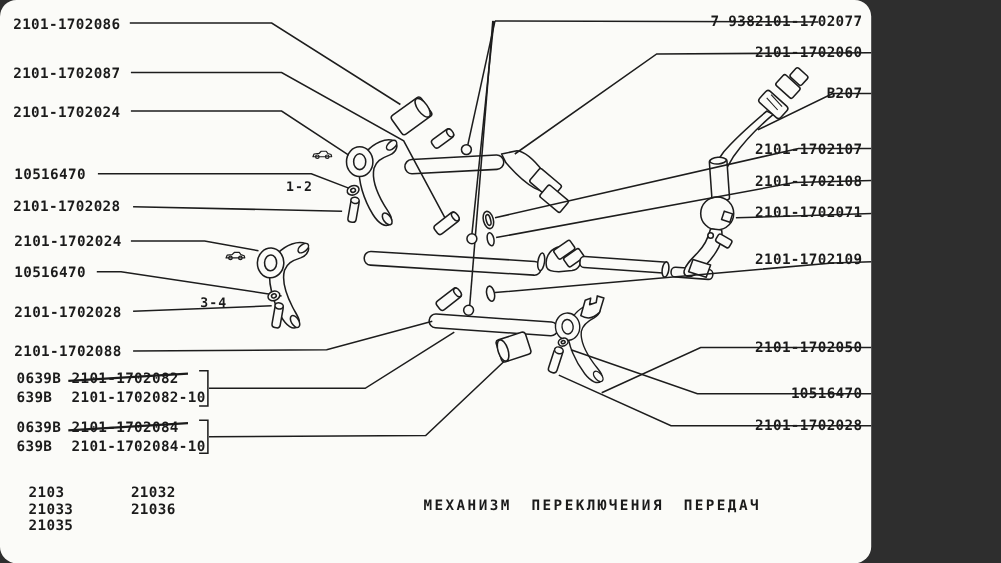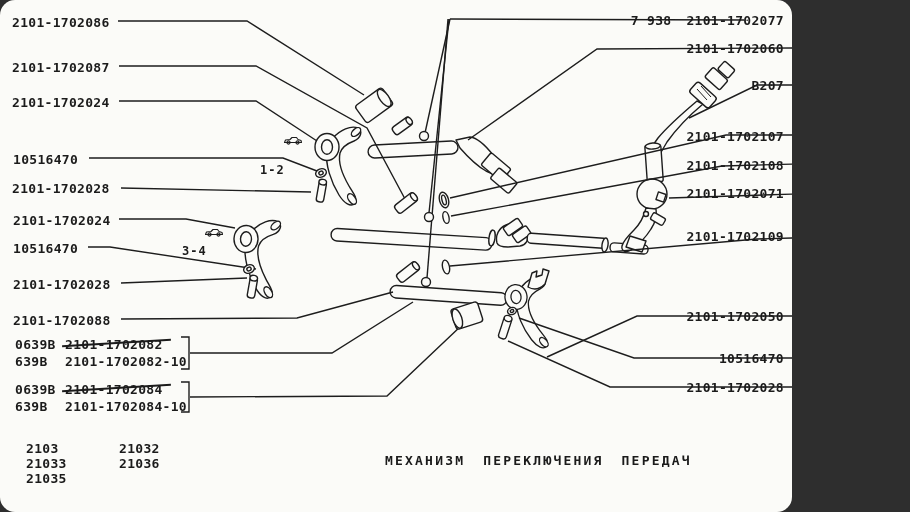--- a/index.html
+++ b/index.html
@@ -8,21 +8,21 @@
     background:#fbfbf8; border-radius:15px;
     font-family:"DejaVu Sans Mono", monospace; color:#1b1b1b;
   }
   #art { position:absolute; left:0; top:0; }
   .label {
     position:absolute; white-space:nowrap;
     font:700 13px "DejaVu Sans Mono", monospace;
     letter-spacing:0.3px; color:#1b1b1b;
   }
   .right-label { right:8px; text-align:right; }
-  .qty-prefix { margin-right:15px; }
+  .qty-prefix { }
   .vgroup { position:absolute; line-height:17px; }
   .vgroup .vcode { display:inline-block; width:50px; }
   .struck { position:relative; display:inline-block; }
   .struck::after {
     content:""; position:absolute; left:-3px; right:-8px; top:6px; height:0;
     border-top:2px solid #1b1b1b; transform:rotate(-3.5deg);
   }
   .models { position:absolute; line-height:14px; }
   .models div { font:700 13px "DejaVu Sans Mono", monospace; letter-spacing:0.3px; }
   .gear-tag {
@@ -242,21 +242,21 @@
   <div class="vgroup label" style="left:15px; top:381px">
     <div>
       <span class="vcode">0639В</span><span class="struck">2101-1702084</span>
     </div>
     <div>
       <span class="vcode">639В</span><span>2101-1702084-10</span>
     </div>
   </div>
 
   <div class="gear-tag" style="left:260px; top:131px">1-2</div>
-  <div class="gear-tag" style="left:182px; top:212px">3-4</div>
+  <div class="gear-tag" style="left:182px; top:236px">3-4</div>
 
   <div class="models" style="left:26px; top:441px">
     <div>2103</div>
     <div>21033</div>
     <div>21035</div>
   </div>
   <div class="models" style="left:119px; top:441px">
     <div>21032</div>
     <div>21036</div>
   </div>

